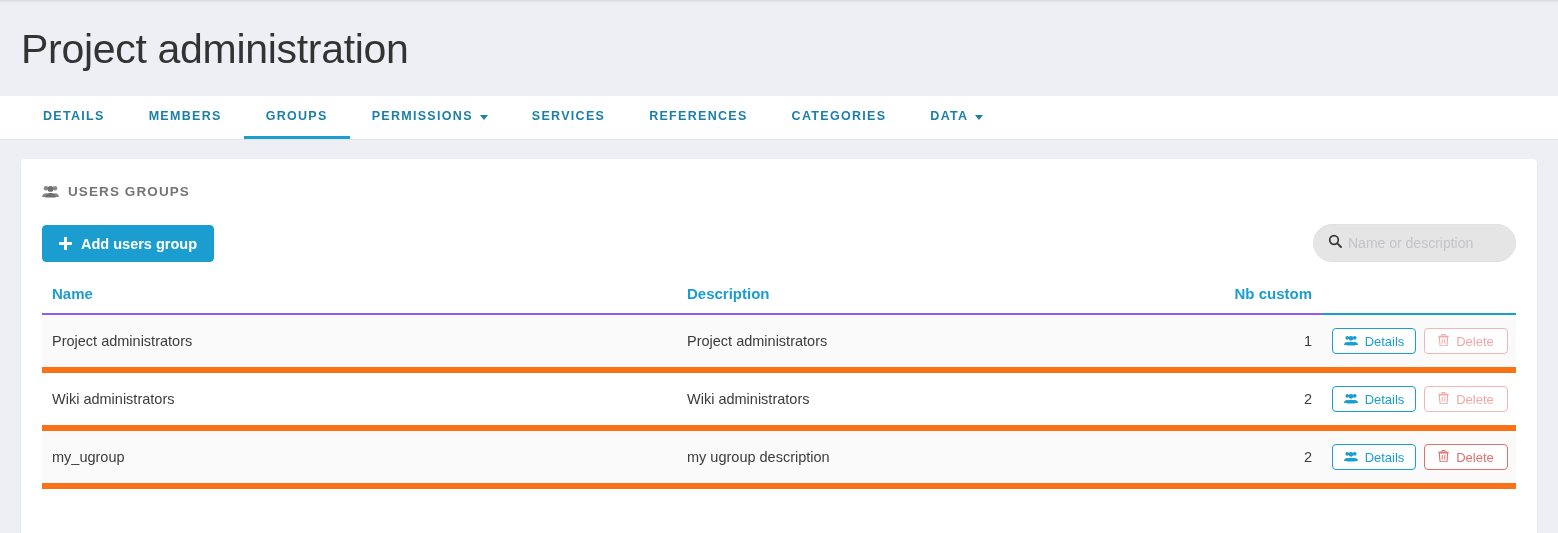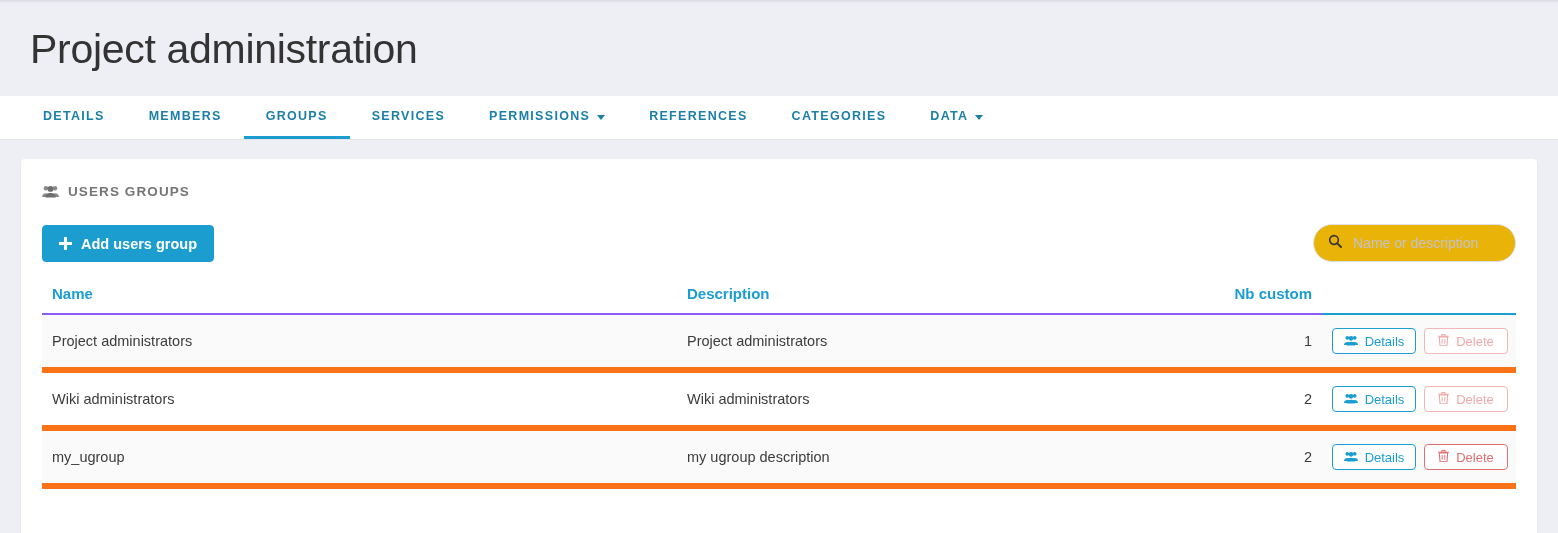--- a/index.html
+++ b/index.html
@@ -31,21 +31,21 @@
   .page-header {
     position: absolute;
     top: 3px; left: 0; right: 0;
     height: 93px;
     background: #eeeef5;
     display: flex;
     align-items: center;
   }
   .page-title {
     margin: 0;
-    padding-left: 30px;
+    padding-left: 21px;
     font-size: 41px;
     font-weight: 400;
     color: #333;
     letter-spacing: -0.3px;
     line-height: 1.1;
   }
 
   
   .tabs-bar {
     position: absolute;
@@ -153,26 +153,26 @@
   .plus::after  { top: 5px; left: 0; height: 3px; width: 13px; }
 
   .search-wrap {
     position: absolute;
     right: 21px;
     top: 3px;
     width: 203px;
     height: 38px;
     border: 1px solid #e0e0e6;
     border-radius: 19px;
-    background: #eab308;
+    background: #e5e5e5;
     display: flex;
     align-items: center;
     box-sizing: border-box;
     padding: 0 14px;
-    gap: 9px;
+    gap: 4px;
   }
   .search-input {
     border: none;
     outline: none;
     flex: 1;
     font-size: 14px;
     font-family: "Liberation Sans", sans-serif;
     color: #444;
     background: transparent;
   }
@@ -260,25 +260,25 @@
       <div class="tab">
         <span>DETAILS</span>
       </div>
       <div class="tab">
         <span>MEMBERS</span>
       </div>
       <div class="tab active">
         <span>GROUPS</span>
       </div>
       <div class="tab">
-        <span>SERVICES</span>
-      </div>
-      <div class="tab">
         <span>PERMISSIONS</span>
         <span class="caret"></span>
+      </div>
+      <div class="tab">
+        <span>SERVICES</span>
       </div>
       <div class="tab">
         <span>REFERENCES</span>
       </div>
       <div class="tab">
         <span>CATEGORIES</span>
       </div>
       <div class="tab">
         <span>DATA</span>
         <span class="caret"></span>

